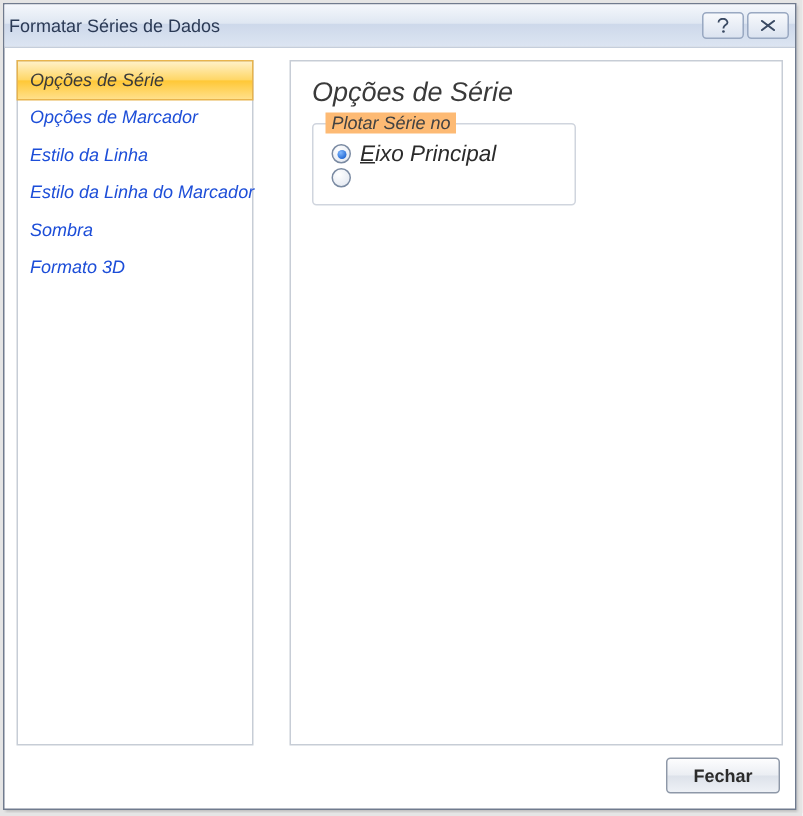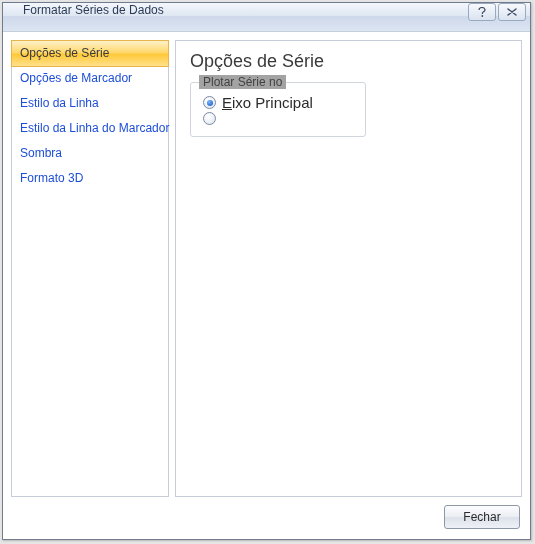--- a/index.html
+++ b/index.html
@@ -18,21 +18,22 @@
     box-shadow: 1px 1px 2px rgba(0,0,0,0.2);
     display: flex;
     flex-direction: column;
     box-sizing: border-box;
   }
   .titlebar {
     height: 28px;
     background: linear-gradient(to bottom, #f4f7fc 0%, #dfe7f2 45%, #cdd8ea 46%, #dce5f2 100%);
     border-bottom: 1px solid #c5cedb;
     display: flex;
-    padding: 0 4px 0 20px;
+    align-items: center;
+    padding: 0 4px 0 3px;
   }
   .titlebar-title {
     color: #2b3a55;
     font-size: 12px;
     flex: 1;
   }
   .titlebar-buttons {
     display: flex;
     gap: 2px;
   }
@@ -47,22 +48,23 @@
     justify-content: center;
     font-size: 10px;
     color: #3a4a63;
     cursor: default;
   }
   .titlebar-btn svg { display:block; }
   .body {
     flex: 1;
     display: flex;
     padding: 8px 8px 4px 8px;
-    gap: 6px;
+    gap: 24px;
     min-height: 0;
+    font-style: italic;
   }
   .sidebar {
     width: 158px;
     border: 1px solid #c7cdd6;
     background: #fff;
     box-sizing: border-box;
     padding: 0;
   }
   .sidebar-item {
     padding: 5px 8px 6px 8px;
@@ -96,21 +98,21 @@
     border-radius: 3px;
     padding: 10px 12px 10px 12px;
     position: relative;
     margin-top: 8px;
     width: 150px;
   }
   .groupbox-title {
     position: absolute;
     top: -8px;
     left: 8px;
-    background: #a3a3a3;
+    background: #fdba74;
     padding: 0 4px;
     color: #424242;
     font-size: 12px;
   }
   .radio-row {
     display: flex;
     align-items: center;
     gap: 6px;
     margin: 1px 0;
     color: #2b2b2b;
@@ -145,20 +147,21 @@
     height: 22px;
     border: 1px solid #8e98a8;
     border-radius: 3px;
     background: linear-gradient(to bottom,#fdfdfe 0%,#ebeef3 48%,#dde2ea 52%,#eef1f6 100%);
     display: flex;
     align-items: center;
     justify-content: center;
     color: #2b2b2b;
     font-size: 12px;
     cursor: pointer;
+    font-weight: bold;
   }
 </style>
 </head>
 <body>
 
 <div class="dialog">
 
   <div class="titlebar">
     <span class="titlebar-title">Formatar Séries de Dados</span>
     <div class="titlebar-buttons">

